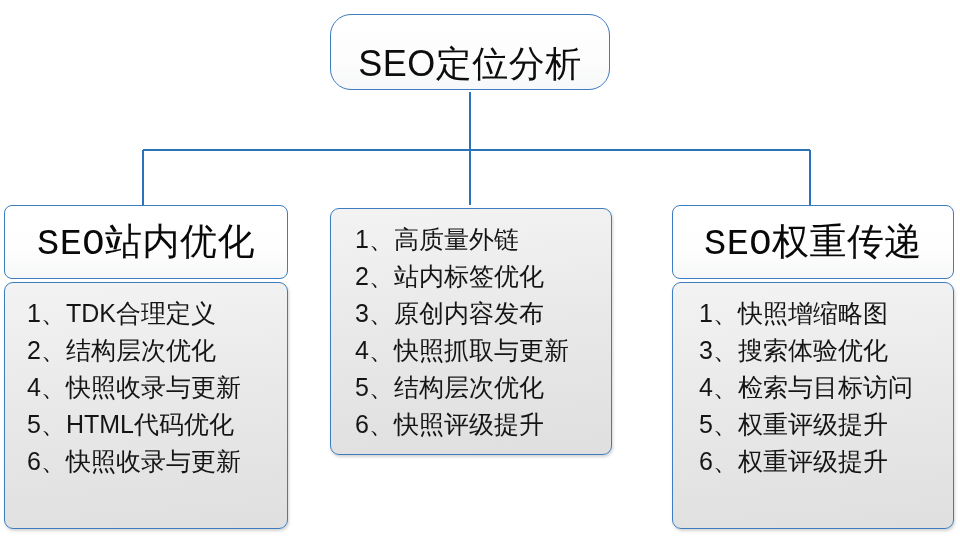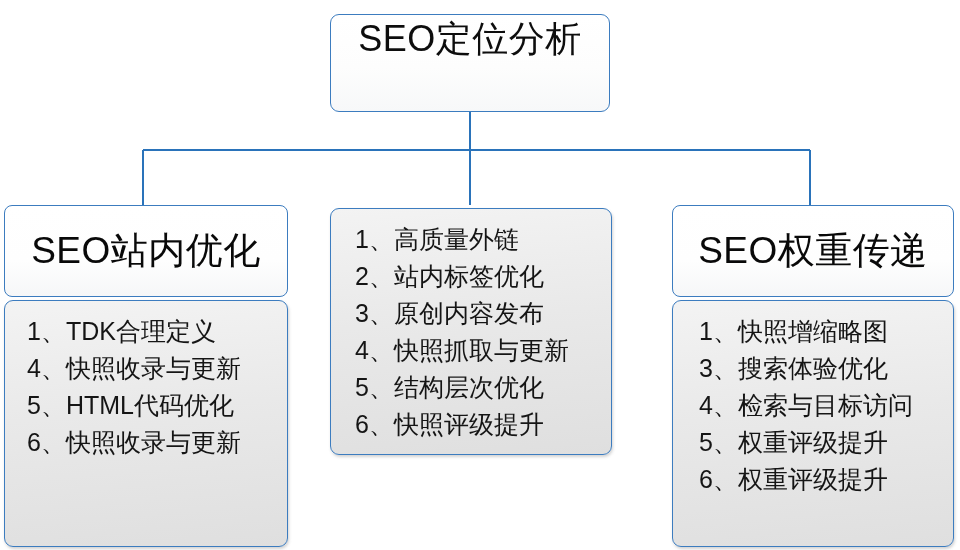--- a/index.html
+++ b/index.html
@@ -28,54 +28,55 @@
     height: 550px;
     pointer-events: none;
   }
 
   
   .root-box {
     position: absolute;
     left: 330px;
     top: 14px;
     width: 280px;
-    height: 98px;
+    height: 76px;
     box-sizing: border-box;
     border: 1.4px solid #3c7cbf;
-    border-radius: 9px;
+    border-radius: 21px;
     background: linear-gradient(180deg, #ffffff 0%, #fdfdfd 55%, #f7f8f9 100%);
     display: flex;
-    align-items: flex-start;
+    align-items: flex-end;
     justify-content: center;
   }
   .root-title {
     font-size: 36px;
     color: #0d0d0d;
     letter-spacing: 0.5px;
     white-space: nowrap;
   }
 
   
   .column {
     position: absolute;
     top: 205px;
   }
   .col-1 { left: 4px;   width: 284px; }
   .col-2 { left: 330px; width: 282px; }
   .col-3 { left: 672px; width: 282px; }
 
   .col-header {
     box-sizing: border-box;
-    height: 92px;
+    height: 74px;
     border: 1.3px solid #3c7cbf;
     border-radius: 8px;
     background: linear-gradient(180deg, #ffffff 0%, #fefefe 60%, #f6f7f8 100%);
     display: flex;
     align-items: center;
     justify-content: center;
+    font-family: Liberation Mono, monospace;
   }
   .col-header-title {
     font-size: 37px;
     color: #090909;
     white-space: nowrap;
     letter-spacing: 0.5px;
   }
 
   .col-body {
     box-sizing: border-box;
@@ -130,20 +131,23 @@
   <div class="column col-1">
     <div class="col-header">
       <span class="col-header-title">SEO站内优化</span>
     </div>
     <div class="col-body">
       <ul class="item-list">
         <li class="item">
           <span class="item-index">1、</span><span class="item-label">TDK合理定义</span>
         </li>
         <li class="item">
+          <span class="item-index">2、</span><span class="item-label">结构层次优化</span>
+        </li>
+        <li class="item">
           <span class="item-index">4、</span><span class="item-label">快照收录与更新</span>
         </li>
         <li class="item">
           <span class="item-index">5、</span><span class="item-label">HTML代码优化</span>
         </li>
         <li class="item">
           <span class="item-index">6、</span><span class="item-label">快照收录与更新</span>
         </li>
       </ul>
     </div>

